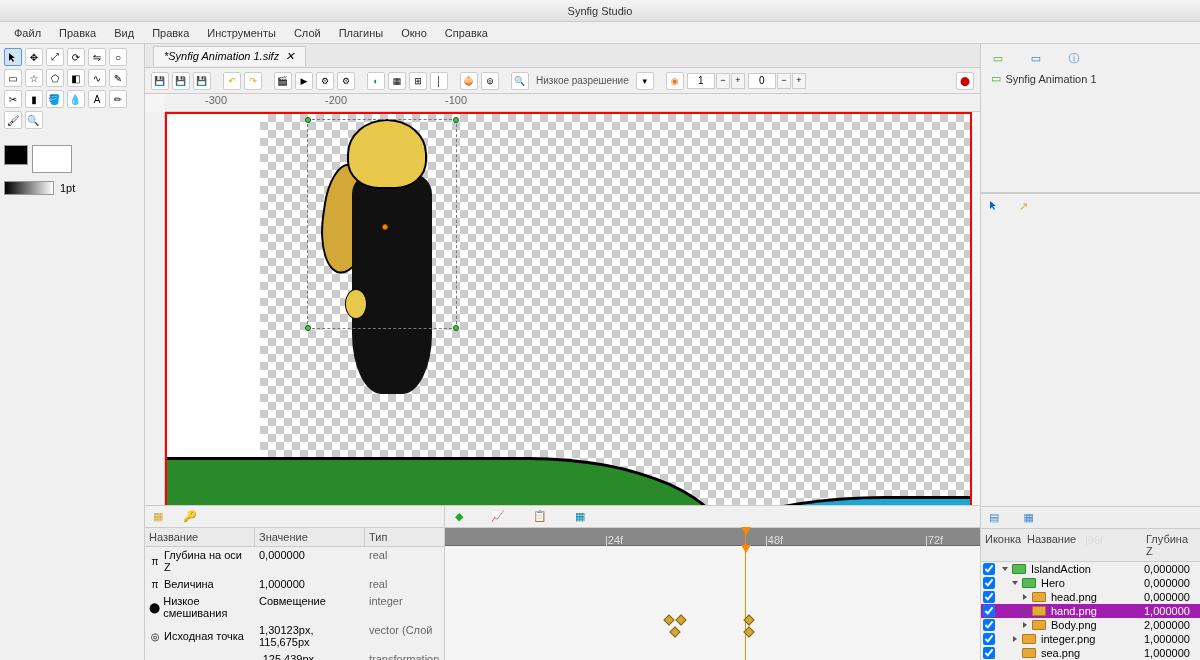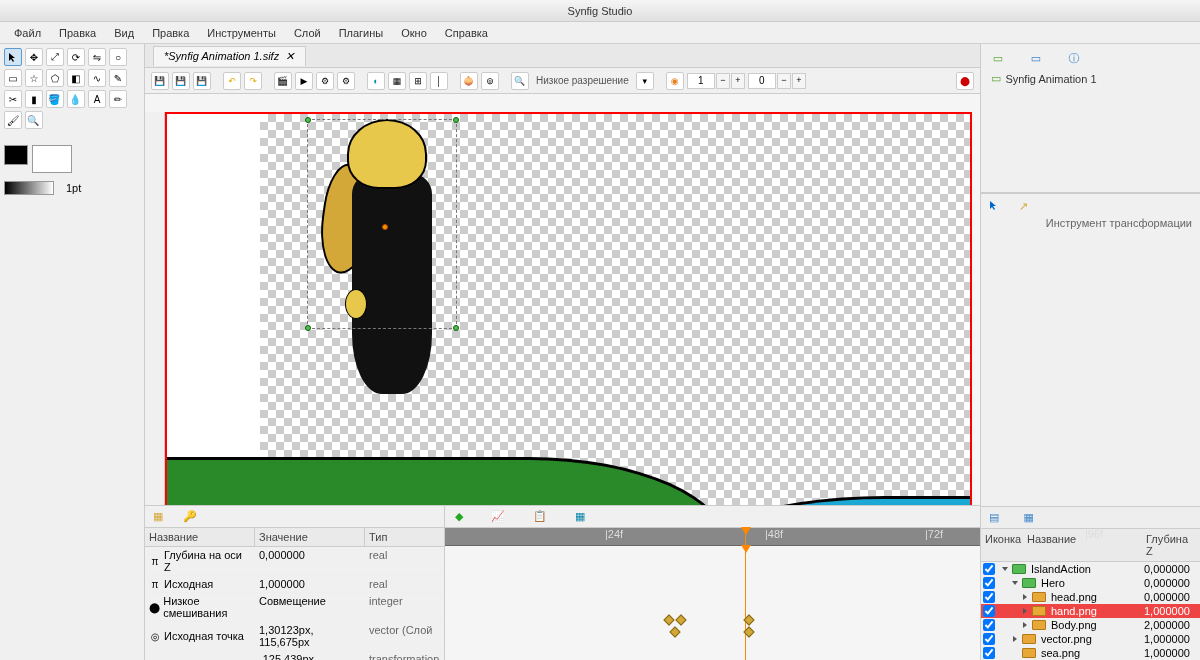--- a/index.html
+++ b/index.html
@@ -16,21 +16,21 @@
 .main { display: flex; height: 616px; }
 
 
 .toolbox { width: 145px; background: #f0f0f0; border-right: 1px solid #ccc; padding: 4px; }
 .tool-grid { display: flex; flex-wrap: wrap; gap: 3px; }
 .tool { width: 18px; height: 18px; background: #fff; border: 1px solid #ccc; border-radius: 2px; display:flex;align-items:center;justify-content:center; font-size:10px; }
 .tool.sel { background: #d0e4f5; border-color: #5a9bd4; }
 .colorbox { margin-top: 16px; display:flex; align-items:flex-start; gap:4px; }
 .swatch { width: 24px; height: 20px; border: 1px solid #999; }
 .swatch.black { background: #000; } .swatch.white { background: #fff; width:40px; height:28px; position:relative; }
-.grad { margin-top: 8px; display:flex; align-items:center; gap:12px; }
+.grad { margin-top: 8px; display:flex; align-items:center; gap:6px; }
 .gradbar { width: 50px; height: 14px; background: linear-gradient(to right,#000,#fff); border:1px solid #999; }
 
 
 .center { flex: 1; display: flex; flex-direction: column; background: #0f766e; }
 .tabrow { height: 24px; background: #e8e8e8; display:flex; align-items:center; padding:0 8px; border-bottom:1px solid #ccc; }
 .tabrow .tab { padding: 3px 10px; background:#f5f5f5; border:1px solid #ccc; border-bottom:none; font-style:italic; }
 .toolbar { height: 26px; background: #f0f0f0; display:flex; align-items:center; padding:0 6px; gap:3px; border-bottom:1px solid #ccc; }
 .tbtn { width:18px; height:18px; background:#fff; border:1px solid #ccc; border-radius:2px; display:flex;align-items:center;justify-content:center; font-size:9px; }
 .tsep { width:6px; }
 .toolbar .restext { color:#555; font-size:10px; padding:0 4px; }
@@ -75,21 +75,21 @@
 .canvlist .item { display:flex; align-items:center; gap:4px; }
 .tool-opts { padding:4px; border-top:1px solid #ccc; font-size:10px; color:#444; }
 .tool-opts .title { text-align:right; color:#666; padding:2px 4px; }
 .tool-opts .hints { padding:2px 4px; line-height:1.4; }
 .layerpanel { margin-top:auto; border-top:1px solid #ccc; display:flex; flex-direction:column; font-size:10px; }
 .layerpanel .lp-icons { display:flex; gap:24px; padding:4px 8px; background:#eee; border-bottom:1px solid #ccc;}
 .layerpanel .lp-head { display:flex; background:#eaeaea; border-bottom:1px solid #ccc; padding:2px 0; }
 .layerpanel .lp-head span { padding:2px 4px; color:#444; }
 .lp-body { max-height: 130px; overflow:auto; }
 .lrow { display:flex; align-items:center; padding:1px 2px; gap:3px; }
-.lrow.sel { background:#ef4444; color:#fff;align-items:center; }
+.lrow.sel { background:#a21caf; color:#fff;align-items:center; }
 .lrow input[type=checkbox]{ width:12px; height:12px; }
 .tria { display:inline-block; width:0;height:0;border-left:4px solid #555;border-top:3px solid transparent;border-bottom:3px solid transparent; margin:0 2px;}
 .tria.down { transform:rotate(90deg); }
 .foldericon { width:14px; height:10px; background:#e8a838; border:1px solid #b07818; border-radius:1px; display:inline-block;}
 .foldericon.green { background:#5b5; border-color:#383; }
 .lrow .name { flex:1; padding-left:2px; }
 .lrow .z { width:54px; text-align:left; }
 
 
 .bottom { position:absolute; bottom:0; left:0; right:0; height:155px; display:flex; background:#f0f0f0; border-top:1px solid #ccc;}
@@ -99,21 +99,21 @@
 .params .cols span { padding:3px 4px; }
 .params .cols .c1{width:110px;border-right:1px solid #ccc;} .params .cols .c2{width:110px;border-right:1px solid #ccc;} .params .cols .c3{flex:1;}
 .prow { display:flex; font-size:10px; border-bottom:1px solid #eee; }
 .prow .c1{width:110px; padding:2px 4px; display:flex; align-items:center; gap:3px;} 
 .prow .c2{width:110px; padding:2px 4px;} .prow .c3{flex:1; padding:2px 4px; color:#666;}
 .picon { width:12px; height:12px; display:inline-flex; align-items:center; justify-content:center; font-size:10px; }
 
 .timeline { flex:1; display:flex; flex-direction:column; }
 .tl-icons { display:flex; gap:28px; padding:4px 10px; border-bottom:1px solid #ccc; }
 .tl-ruler { height:18px; background:#888; position:relative; color:#ddd; font-size:9px; border-bottom:1px solid #666;}
-.tl-ruler span { position:absolute; top:0; }
+.tl-ruler span { position:absolute; top:6px; }
 .tl-cursor { position:absolute; top:0; bottom:0; width:1px; background:#ff8800; }
 .tl-cursor::before { content:''; position:absolute; top:-1px; left:-4px; width:0;height:0; border-left:5px solid transparent;border-right:5px solid transparent;border-top:8px solid #ff8800;}
 .tl-body { flex:1; background:#f5f5f5; position:relative; }
 .kf { position:absolute; width:8px; height:8px; background:#d4a838; border:1px solid #806818; transform:rotate(45deg); }
 
 svg { display:block; }
 </style>
 </head>
 <body>
 
@@ -208,20 +208,25 @@
       <div class="spinbox">
         <input value="0" style="">
         <button>−</button>
         <button>+</button>
       </div>
       <div style="flex:1"></div>
       <div class="tbtn" style="color:#c00">⬤</div>
     </div>
 
     <div class="canvas-wrap">
+      <div class="ruler-h">
+        <span style="position:absolute;left:40px">-300</span>
+        <span style="position:absolute;left:160px">-200</span>
+        <span style="position:absolute;left:280px">-100</span>
+      </div>
       <div class="ruler-v"></div>
       <div class="canvas-area">
         <div class="checker"></div>
         <div class="scene">
           <div class="sea"></div>
           <div class="hill-green"></div>
           <div class="hill-orange"></div>
           <div class="char">
             <div class="hair2"></div>
             <div class="body"></div>
@@ -288,21 +293,21 @@
               <div class="c1">
                 <span class="picon">π</span>
                 <span>Глубина на оси Z</span>
               </div>
               <div class="c2">0,000000</div>
               <div class="c3">real</div>
             </div>
             <div class="prow">
               <div class="c1">
                 <span class="picon">π</span>
-                <span>Исходная</span>
+                <span>Величина</span>
               </div>
               <div class="c2">1,000000</div>
               <div class="c3">real</div>
             </div>
             <div class="prow">
               <div class="c1">
                 <span class="picon">⬤</span>
                 <span>Низкое смешивания</span>
               </div>
               <div class="c2">Совмещение</div>
@@ -371,21 +376,20 @@
     </div>
     <div class="tool-opts">
       <div style="display:flex;gap:20px;padding:2px 4px;">
         <span>
             <svg width="10" height="10">
               <path d="M1 1 L1 9 L3 7 L5 10 L6 9 L4 6 L7 6 Z" fill="#06c"></path>
             </svg>
           </span>
         <span style="color:#d4a838">↗</span>
       </div>
-      <div class="title">Инструмент трансформации</div>
     </div>
 
     <div class="layerpanel">
       <div class="lp-icons">
         <span style="color:#48c">▤</span>
         <span style="color:#48c">▦</span>
       </div>
       <div class="lp-head">
         <span style="width:42px">Иконка</span>
         <span style="flex:1">Название</span>
@@ -430,21 +434,21 @@
             <span class="tria "></span>
             <span class="foldericon "></span>
             <span class="name">Body.png</span>
             <span class="z">2,000000</span>
           </div>
           <div class="lrow">
             <input type="checkbox" checked="" style="">
             <span style="width:10px"></span>
             <span class="tria "></span>
             <span class="foldericon "></span>
-            <span class="name">vector.png</span>
+            <span class="name">integer.png</span>
             <span class="z">1,000000</span>
           </div>
           <div class="lrow">
             <input type="checkbox" checked="" style="">
             <span style="width:10px"></span>
             <span style="width:8px"></span>
             <span class="foldericon "></span>
             <span class="name">sea.png</span>
             <span class="z">1,000000</span>
           </div>

